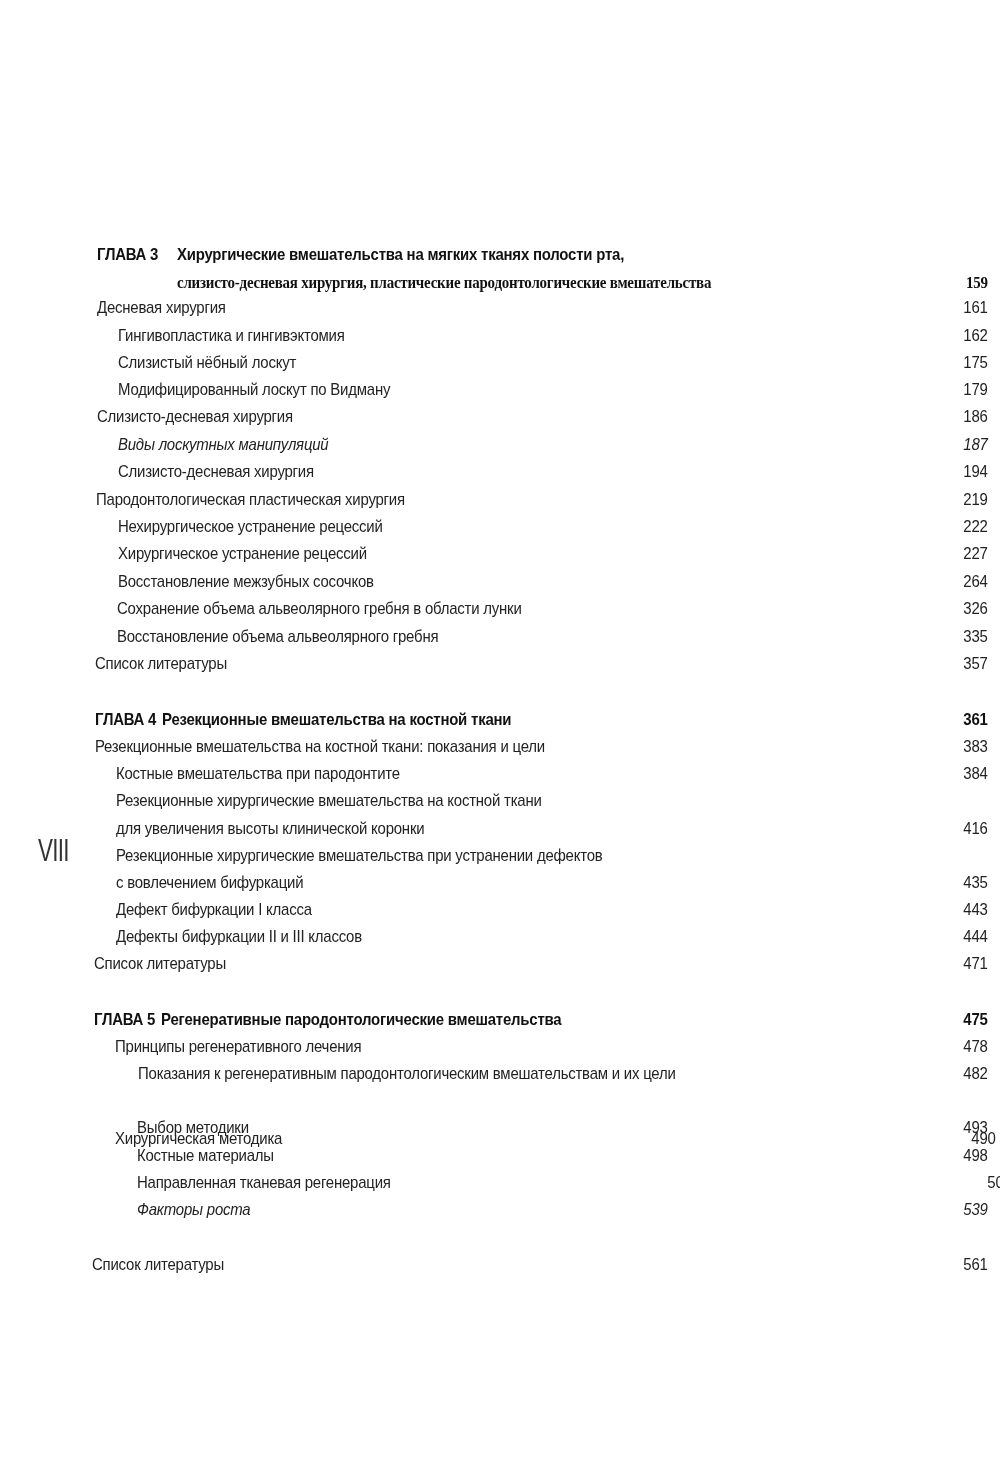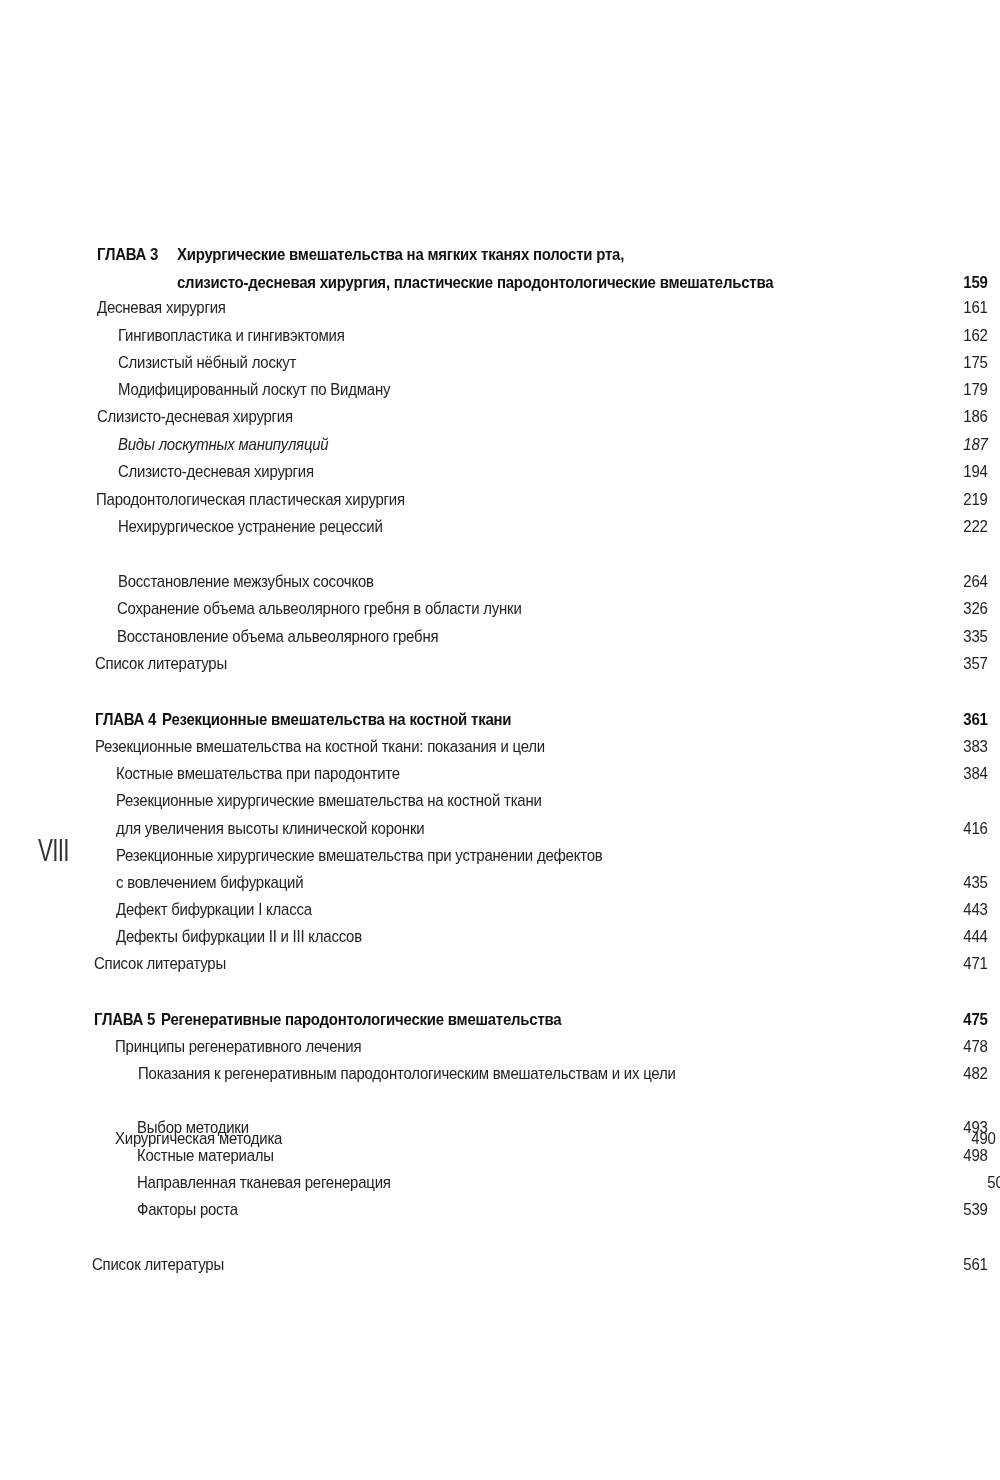--- a/index.html
+++ b/index.html
@@ -64,21 +64,21 @@
   </style>
 </head>
 <body>
 
 <div class="page">
 
   <div class="row chapter" style="top:221px;">
     <span class="title" style="left:97px;">ГЛАВА 3</span>
     <span class="title" style="left:177px;">Хирургические вмешательства на мягких тканях полости рта,</span>
   </div>
-  <div class="row chapter" style="top:249px;">
+  <div class="row chapter" style="top:249px;font-family:Liberation Serif, serif;">
     <span class="title" style="left:177px;">слизисто-десневая хирургия, пластические пародонтологические вмешательства</span>
     <span class="pg">159</span>
   </div>
 
   <div class="row" style="top:274px;">
     <span class="title" style="left:97px;">Десневая хирургия</span>
     <span class="pg">161</span>
   </div>
   <div class="row" style="top:302px;">
     <span class="title" style="left:118px;">Гингивопластика и гингивэктомия</span>
@@ -104,20 +104,24 @@
     <span class="title" style="left:118px;">Слизисто-десневая хирургия</span>
     <span class="pg">194</span>
   </div>
   <div class="row" style="top:466px;">
     <span class="title" style="left:96px;">Пародонтологическая пластическая хирургия</span>
     <span class="pg">219</span>
   </div>
   <div class="row" style="top:493px;">
     <span class="title" style="left:118px;">Нехирургическое устранение рецессий</span>
     <span class="pg">222</span>
+  </div>
+  <div class="row" style="top:520px;">
+    <span class="title" style="left:118px;">Хирургическое устранение рецессий</span>
+    <span class="pg">227</span>
   </div>
   <div class="row" style="top:548px;">
     <span class="title" style="left:118px;">Восстановление межзубных сосочков</span>
     <span class="pg">264</span>
   </div>
   <div class="row" style="top:575px;">
     <span class="title" style="left:117px;">Сохранение объема альвеолярного гребня в области лунки</span>
     <span class="pg">326</span>
   </div>
   <div class="row" style="top:603px;">
@@ -193,21 +197,21 @@
     <span class="pg">493</span>
   </div>
   <div class="row" style="top:1122px;">
     <span class="title" style="left:137px;">Костные материалы</span>
     <span class="pg">498</span>
   </div>
   <div class="row" style="top:1149px;padding-left:24px;">
     <span class="title" style="left:137px;">Направленная тканевая регенерация</span>
     <span class="pg">508</span>
   </div>
-  <div class="row" style="top:1176px;">
+  <div class="row" style="top:1176px;font-style:italic;">
     <span class="title" style="left:137px;">Факторы роста</span>
     <span class="pg">539</span>
   </div>
   <div class="row" style="top:1231px;">
     <span class="title" style="left:92px;">Список литературы</span>
     <span class="pg">561</span>
   </div>
 
   <div class="roman">VIII</div>
 </div>

